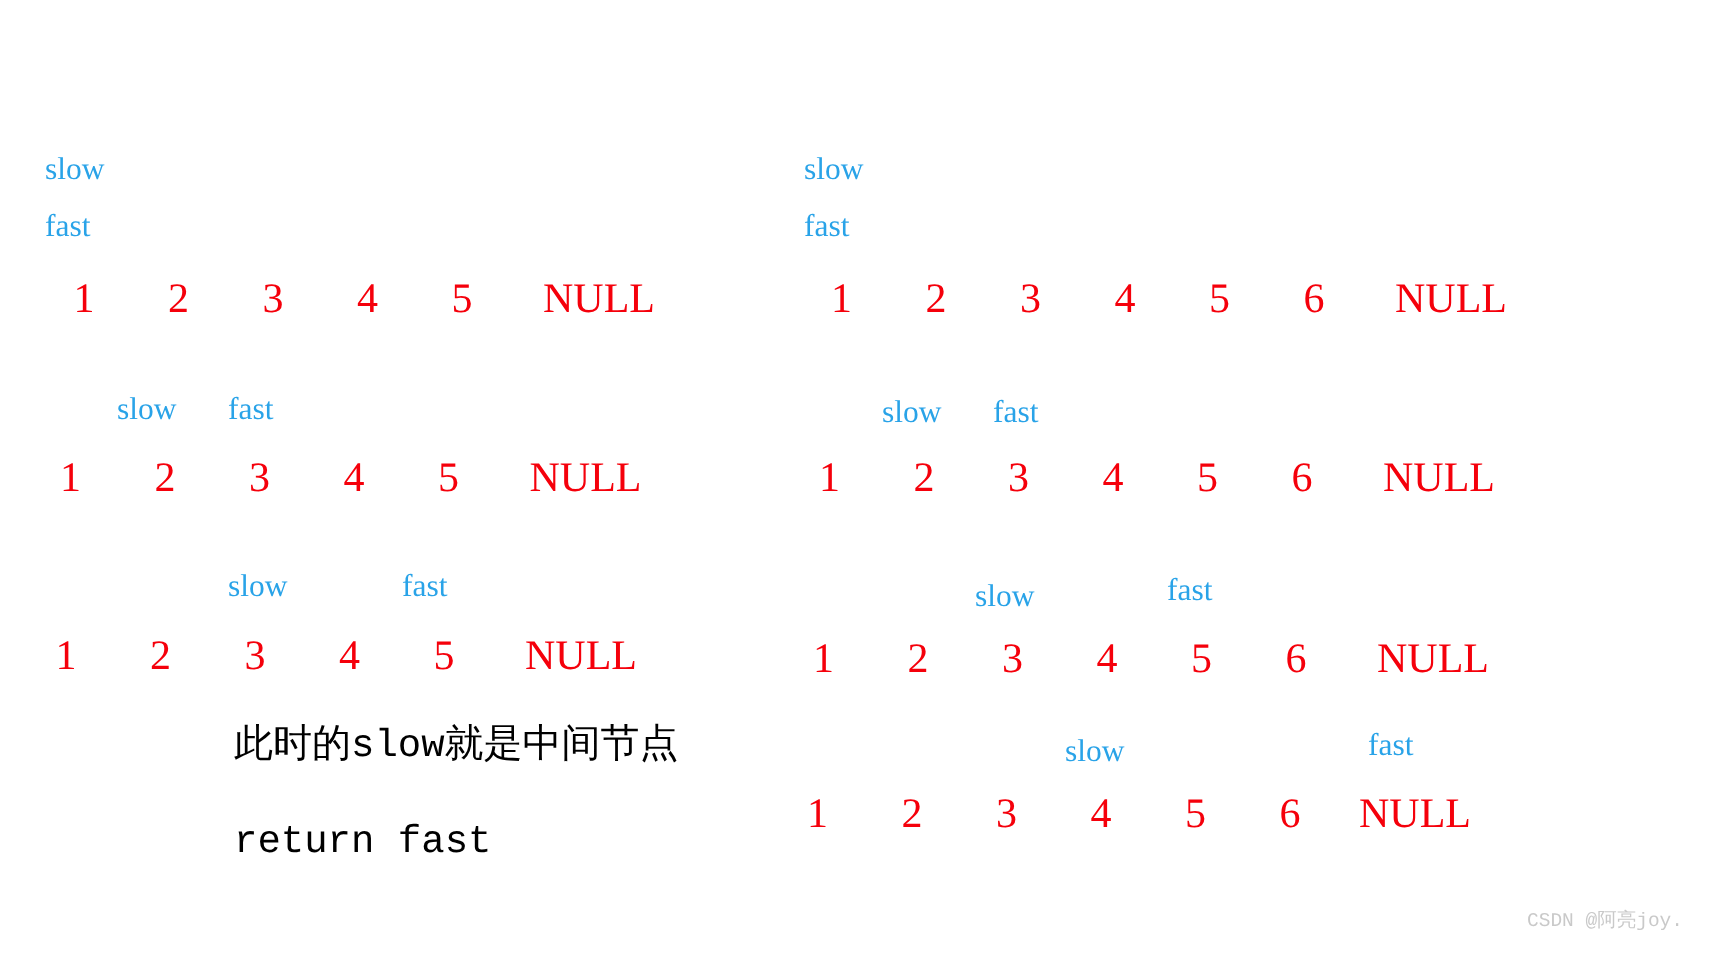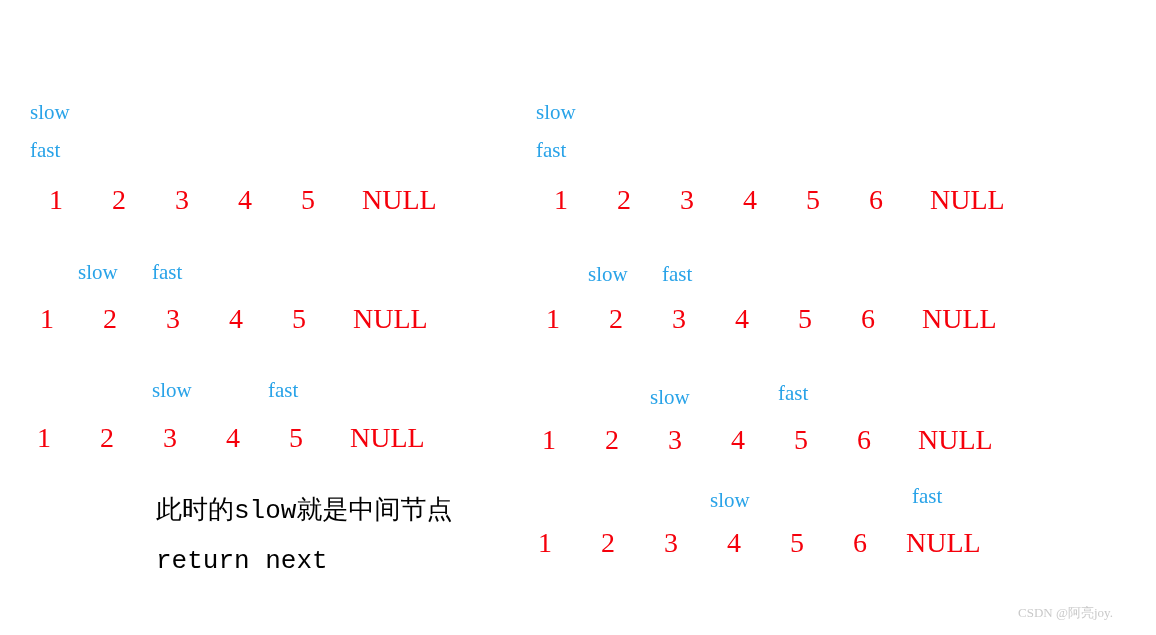--- a/index.html
+++ b/index.html
@@ -34,21 +34,21 @@
     font-family: "Liberation Serif", "DejaVu Serif", serif;
     font-size: 28px;
     color: #F5000B;
   }
   .note {
     font-family: "Liberation Mono", "DejaVu Sans Mono", monospace;
     font-size: 26px;
     color: #000000;
   }
   .watermark {
-    font-family: Liberation Serif, serif;
+    font-family: Liberation Mono, monospace;
     font-size: 13px;
     color: #C9C9C9;
   }
 </style>
 </head>
 <body>
 
 <div id="canvas">
 
 
@@ -80,22 +80,22 @@
       <div class="abs ptr" style="left:152px; top:378px;">slow</div>
       <div class="abs ptr" style="left:268px; top:378px;">fast</div>
       <div class="abs node" style="left:37px; top:422px;">1</div>
       <div class="abs node" style="left:100px; top:422px;">2</div>
       <div class="abs node" style="left:163px; top:422px;">3</div>
       <div class="abs node" style="left:226px; top:422px;">4</div>
       <div class="abs node" style="left:289px; top:422px;">5</div>
       <div class="abs node" style="left:350px; top:422px;">NULL</div>
     </div>
 
-    <div class="abs note" style="left:156px; top:492px;">此时的slow就是中间节点</div>
-    <div class="abs note" style="left:156px; top:546px;">return next</div>
+    <div class="abs note" style="left:156px; top:478px;">此时的slow就是中间节点</div>
+    <div class="abs note" style="left:156px; top:546px;">return fast</div>
   </div>
 
   <div>
 
     <div>
       <div class="abs ptr" style="left:536px; top:100px;">slow</div>
       <div class="abs ptr" style="left:536px; top:138px;">fast</div>
       <div class="abs node" style="left:554px; top:184px;">1</div>
       <div class="abs node" style="left:617px; top:184px;">2</div>
       <div class="abs node" style="left:680px; top:184px;">3</div>

